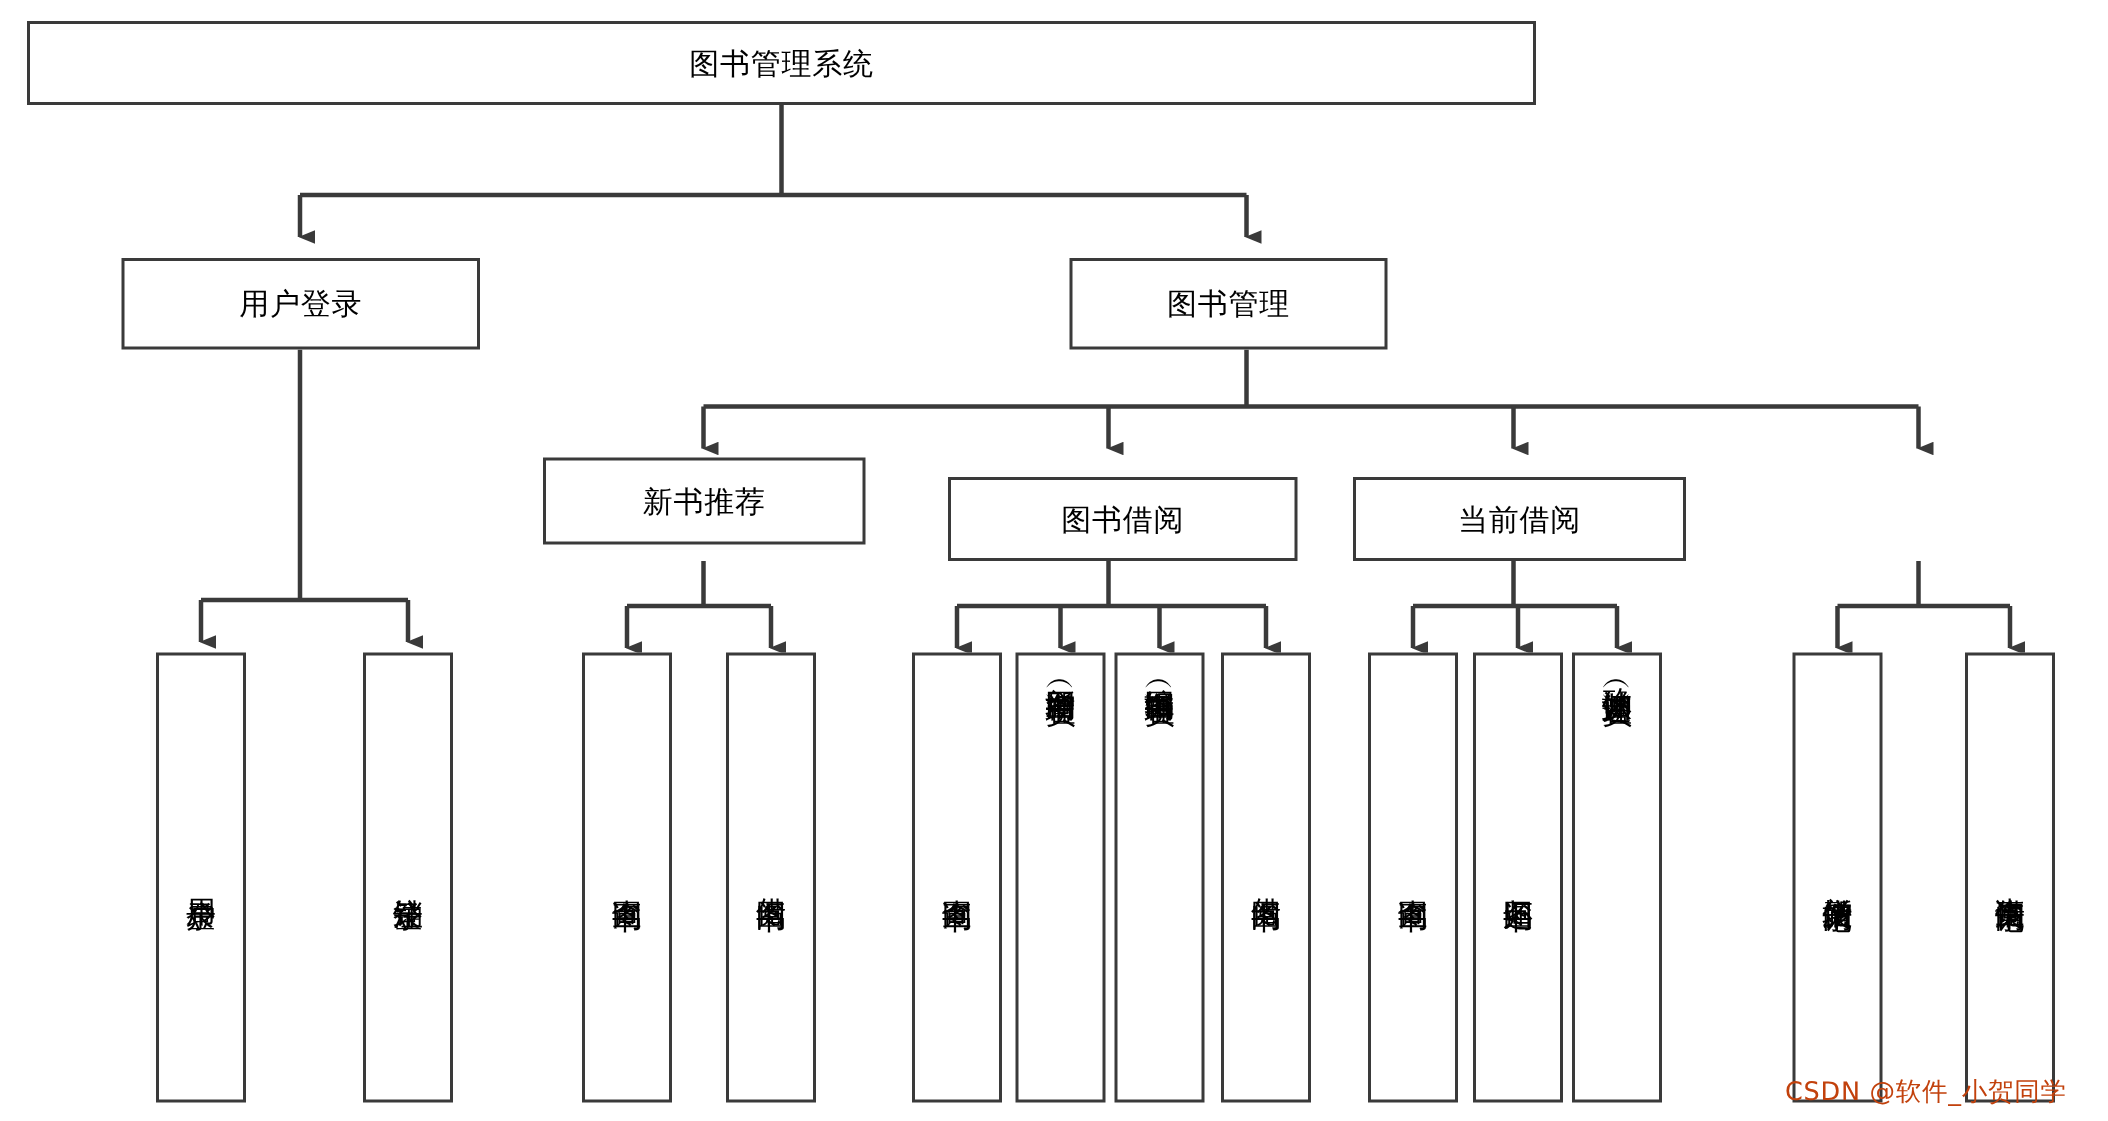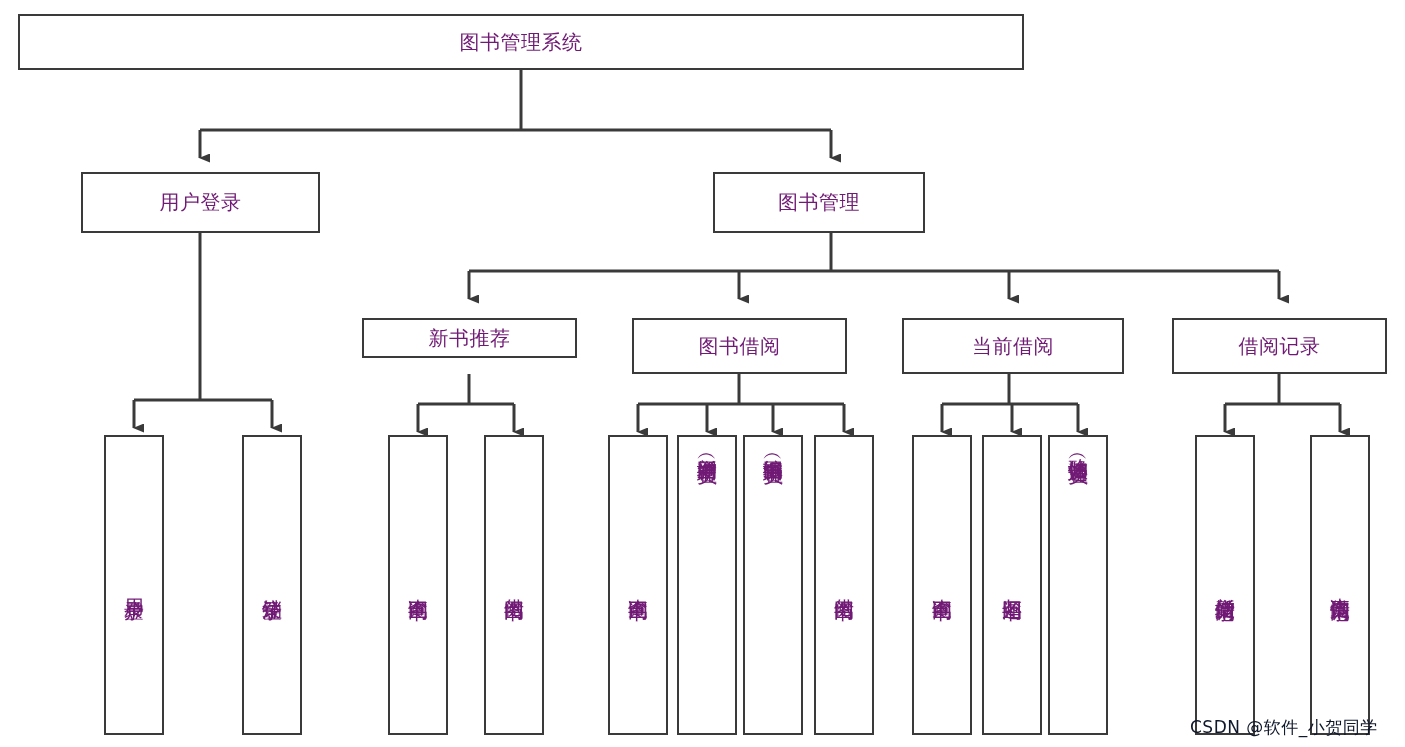--- a/index.html
+++ b/index.html
@@ -35,21 +35,21 @@
     display: flex;
     align-items: center;
     justify-content: center;
     color: #1a1a1a;
   }
   .node-label {
     font-size: 20px;
     line-height: 1.15;
     letter-spacing: 0.5px;
     white-space: nowrap;
-    color: #701a75;
+    color: #000000;
     text-align: right;
   }
   .node.leaf {
     align-items: flex-start;
     justify-content: center;
     padding-top: 6px;
   }
   .node.leaf .node-label {
     writing-mode: vertical-rl;
     text-orientation: upright;
@@ -58,21 +58,21 @@
     letter-spacing: 1px;
     white-space: nowrap;
   }
   .node.leaf.centered {
     align-items: center;
     padding-top: 0;
   }
   .watermark {
     position: absolute;
     font-size: 17px;
-    color: #0f172a;
+    color: #c2410c;
     white-space: nowrap;
     letter-spacing: 0.5px;
   }
 </style>
 </head>
 <body>
 
 <div id="diagram-root">
 
   <svg class="connectors" viewBox="0 0 1405 747" xmlns="http://www.w3.org/2000/svg">
@@ -122,31 +122,28 @@
     <span class="node-label">图书管理系统</span>
   </div>
 
   <div class="node lvl1" style="left: 81px; top: 172px; width: 239px; height: 61px;">
     <span class="node-label">用户登录</span>
   </div>
   <div class="node lvl1" style="left: 713px; top: 172px; width: 212px; height: 61px;">
     <span class="node-label">图书管理</span>
   </div>
 
-  <div class="node lvl2" style="left: 362px; top: 318px; width: 215px; height: 40px;">
+  <div class="node lvl2" style="left: 362px; top: 305px; width: 215px; height: 58px;">
     <span class="node-label">新书推荐</span>
   </div>
-  <div class="node lvl2" style="left: 632px; top: 318px; width: 215px; height: 56px;">
+  <div class="node lvl2" style="left: 632px; top: 318px; width: 233px; height: 56px;">
     <span class="node-label">图书借阅</span>
   </div>
   <div class="node lvl2" style="left: 902px; top: 318px; width: 222px; height: 56px;">
     <span class="node-label">当前借阅</span>
-  </div>
-  <div class="node lvl2" style="left: 1172px; top: 318px; width: 215px; height: 56px;">
-    <span class="node-label">借阅记录</span>
   </div>
 
   <div class="node leaf centered" style="left: 104px; top: 435px; width: 60px; height: 300px;">
     <span class="node-label">用户登录</span>
   </div>
   <div class="node leaf centered" style="left: 242px; top: 435px; width: 60px; height: 300px;">
     <span class="node-label">注销登录</span>
   </div>
   <div class="node leaf centered" style="left: 388px; top: 435px; width: 60px; height: 300px;">
     <span class="node-label">查询图书</span>

